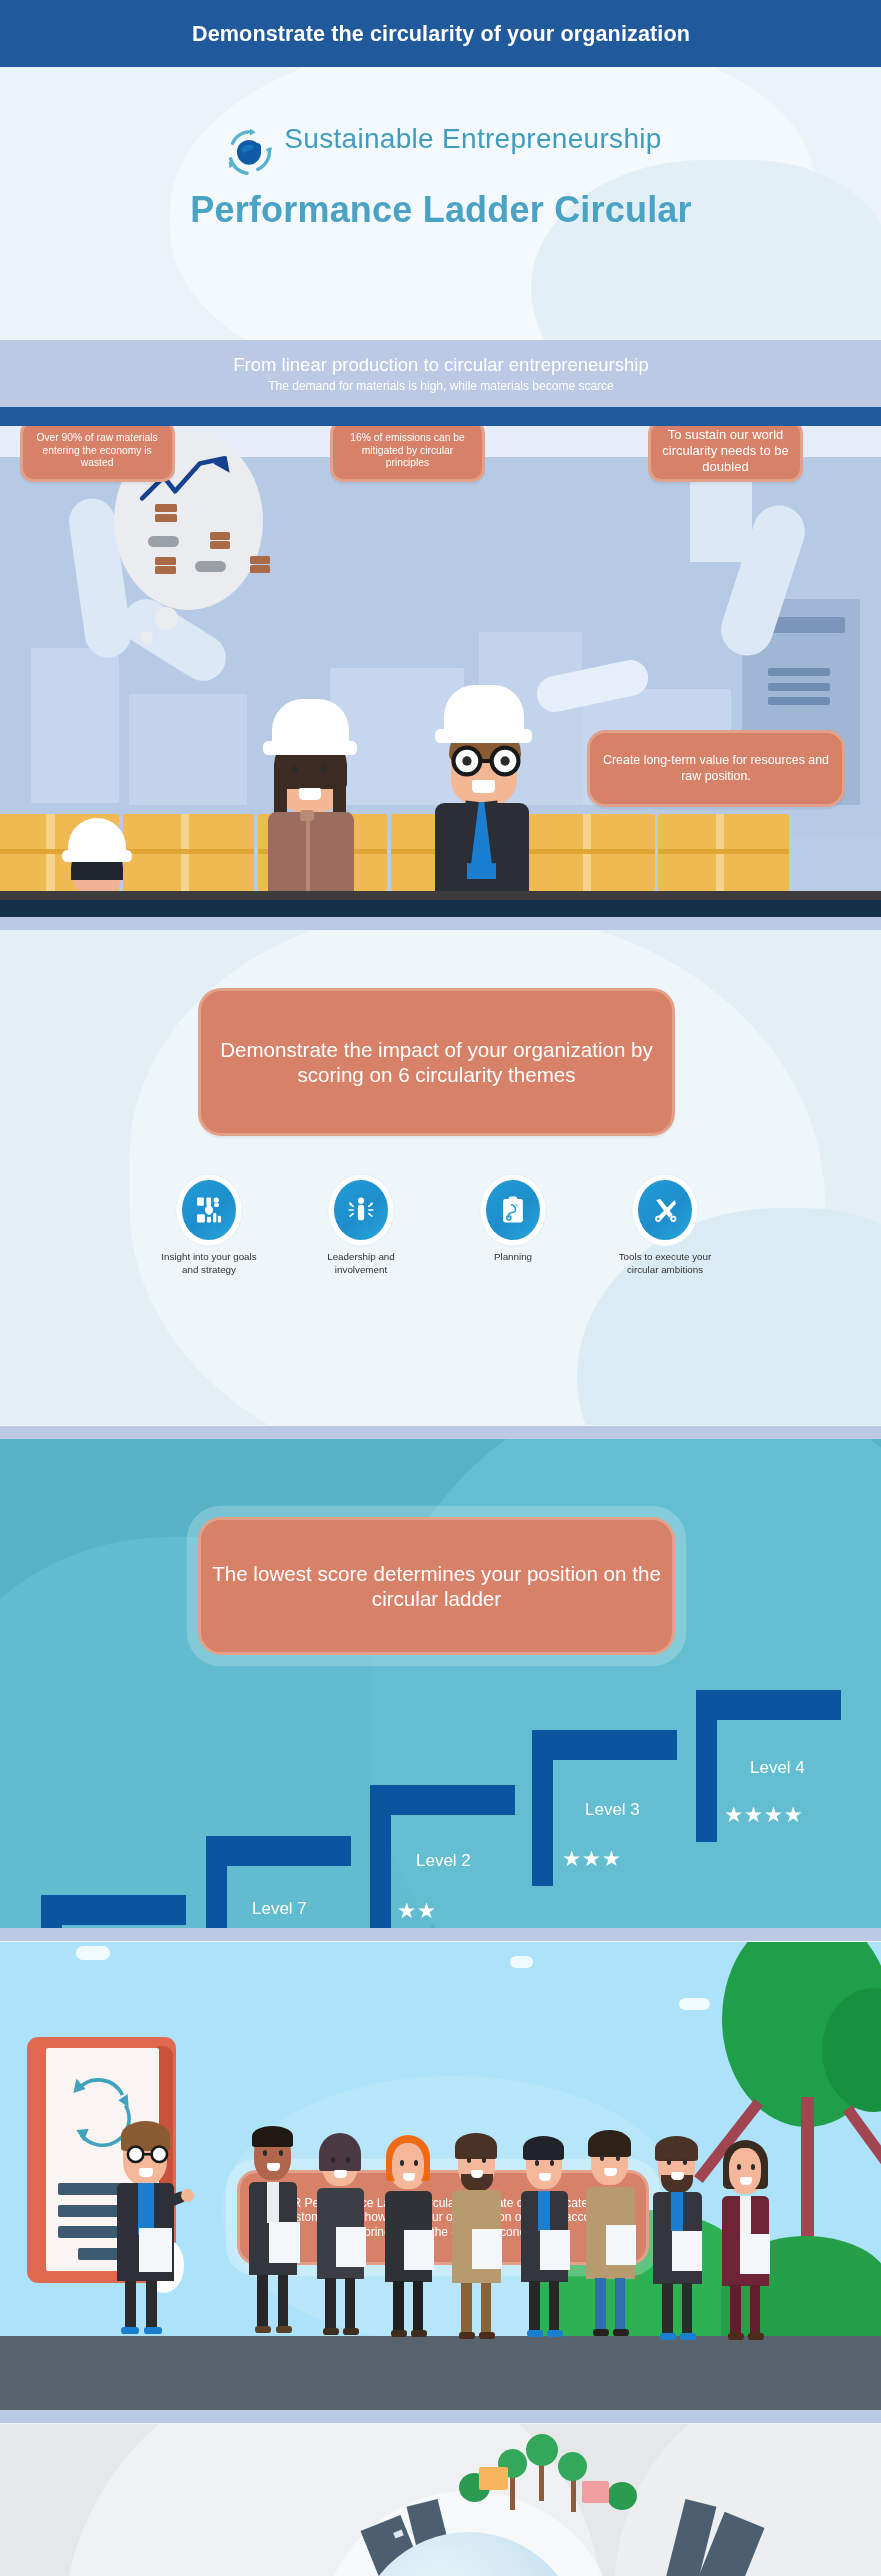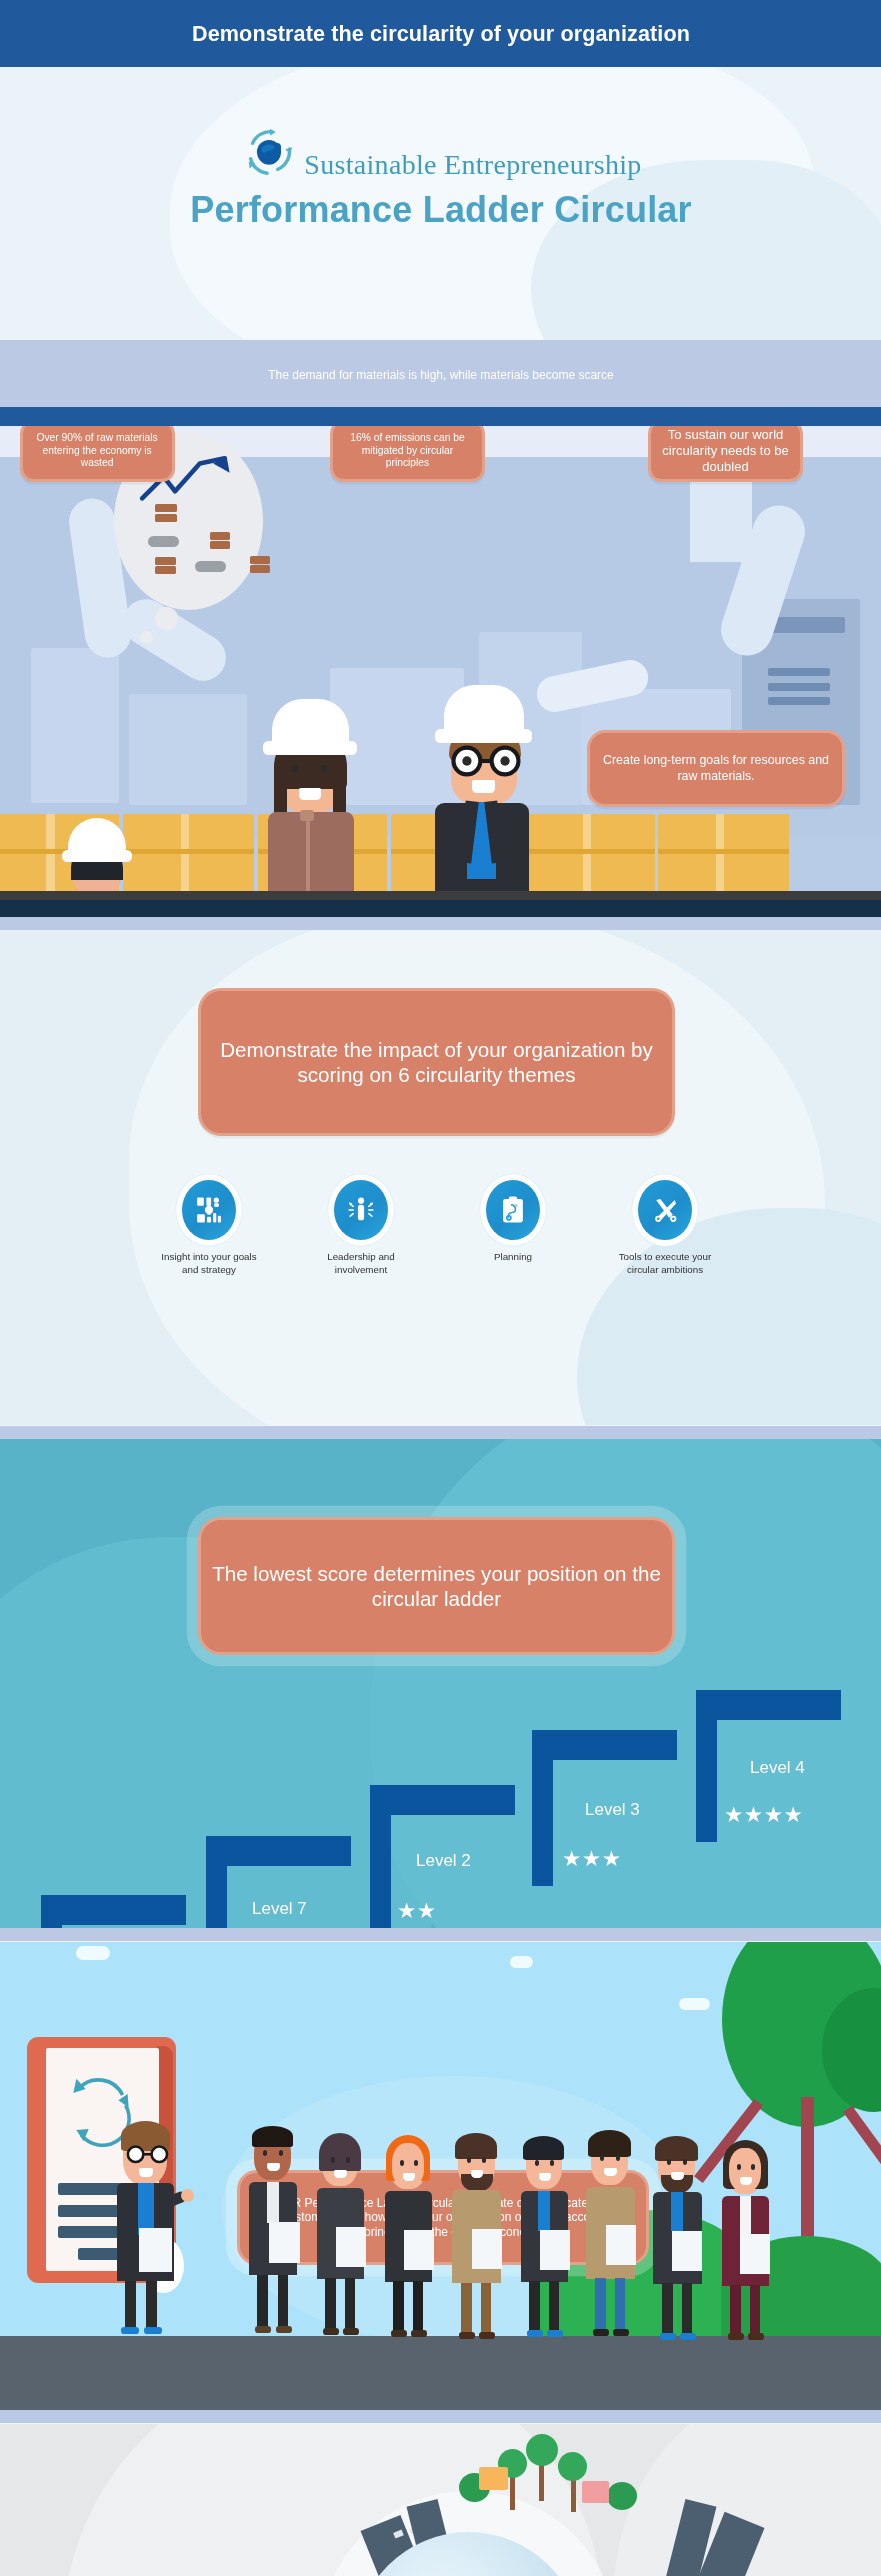--- a/index.html
+++ b/index.html
@@ -62,21 +62,21 @@
     width: 644px; height: 361px;
     background: #f3f9fc; border-radius: 50% 42% 55% 48%;
   }
   .tb-blob-b {
     position: absolute; left: 531px; top: 93px;
     width: 361px; height: 268px;
     background: #e3eff6; border-radius: 55% 45% 40% 60%;
   }
   .logo-row {
     position: absolute; left: 0; top: 56px; width: 882px;
-    display: flex; align-items: flex-end; justify-content: center; gap: 6px; font-family: Liberation Serif, serif;
+    display: flex; align-items: flex-start; justify-content: center; gap: 6px;
   }
   .logo-mark { width: 58px; height: 58px; flex: 0 0 auto; }
   .logo-text {
     color: #3e9dbf; font-size: 28px; font-weight: 400; letter-spacing: 0.3px;
   }
   .main-title {
     position: absolute; left: 0; top: 122px; width: 882px;
     text-align: center;
     color: #4aa3c4; font-size: 36px; font-weight: bold; letter-spacing: 0.2px;
   }
@@ -270,20 +270,21 @@
         <path d="M74 42c7-2 12 3 11 10-1 6-7 10-12 8-4-2-4-7-2-11 1-3 2-6 3-7z" fill="#0f5ba3"></path>
         <circle cx="60" cy="64" r="21" fill="none" stroke="#0f5ba3" stroke-width="3"></circle>
       </svg>
       <div class="logo-text">Sustainable Entrepreneurship</div>
     </div>
 
     <div class="main-title">Performance Ladder Circular</div>
   </div>
 
   <div class="subtitle-band">
+    <div class="subtitle-main">From linear production to circular entrepreneurship</div>
     <div class="subtitle-sub">The demand for materials is high, while materials become scarce</div>
   </div>
   <div class="rule-blue"></div>
 
   <div class="factory">
     <div class="fac-sky"></div>
     <div class="fac-wall"></div>
 
     <div class="fac-panel" style="left:31px;  top:222px; width:88px; height:155px; background:#c6d6ee;"></div>
     <div class="fac-panel" style="left:129px; top:268px; width:118px; height:111px; background:#c2d3ec;"></div>
@@ -398,21 +399,21 @@
       <span>Over 90% of raw materials entering the economy is wasted</span>
     </div>
     <div class="pill" style="left:330px; top:-6.2px; width:155px; height:62px; font-size:10.3px; border-radius:13.4px;">
       <span>16% of emissions can be mitigated by circular principles</span>
     </div>
     <div class="pill" style="left:648px;top:-6.2px; width:155px; height:62px; font-size:13px; border-radius:13.4px;">
       <span>To sustain our world circularity needs to be doubled</span>
     </div>
 
     <div class="pill" style="left:587px; top:304px; width:258px; height:77px; font-size:12.4px; border-radius:18.5px;">
-      <span>Create long-term goals for resources and raw materials.</span>
+      <span>Create long-term value for resources and raw position.</span>
     </div>
   </div>
 
   <div class="band-lav" style="top:917px;"></div>
 
   <div class="themes">
     <div class="th-blob-a"></div>
     <div class="th-blob-b"></div>
 
     <div class="pill" style="left:198px; top:58px; width:477px; height:148px; font-size:20.6px; border-radius:23px;">

